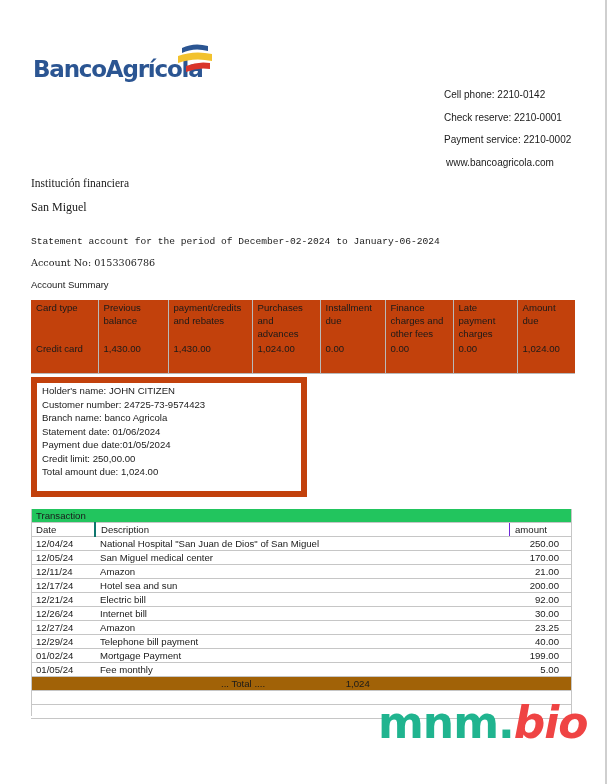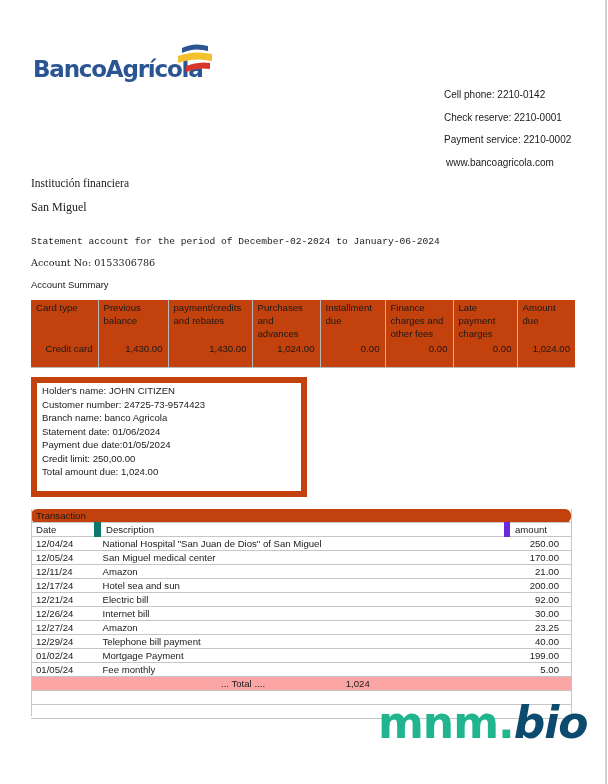--- a/index.html
+++ b/index.html
@@ -24,42 +24,42 @@
   .t-inst { left: 31px; top: 177px; font-size: 11.5px; }
   .t-branch { left: 31px; top: 200px; font-size: 12px; }
   .t-period { left: 31px; top: 236px; font-size: 10.5px; font-family: Liberation Mono, monospace; font-size: 9.6px; }
   .t-acct { left: 31px; top: 257px; font-family: "DejaVu Serif", serif; font-size: 9.6px; }
   .t-summary { left: 31px; top: 279px; font-size: 9.5px; }
 
   table { border-collapse: collapse; }
   .summary { position: absolute; left: 31px; top: 300px; width: 544px; background: #c2410c; font-size: 9.6px; }
   .summary td { vertical-align: top; padding: 1px 5px 0 5px; border-left: 1px solid #b9b9b9; line-height: 13px; }
   .summary td:first-child { border-left: none; }
-  .summary tr.vals td { padding-top: 0; padding-bottom: 12px; border-bottom: 1px solid #b9b9b9; text-align: right; }
+  .summary tr.vals td { padding-top: 0; padding-bottom: 18px; border-bottom: 1px solid #b9b9b9; }
   .summary tr.heads td { height: 41px; }
 
   .holder { position: absolute; left: 31px; top: 377px; width: 264px; height: 108px; border: 6px solid #c2410c; font-size: 9.6px; }
   .holder div { padding-left: 5px; height: 13.5px; line-height: 13.5px; }
   .holder div:first-child { margin-top: 1px; }
 
   .tx { position: absolute; left: 31px; top: 509px; width: 540px; font-size: 9.6px; }
   .tx td { height: 13px; line-height: 13px; padding: 0 5px; border-bottom: 1px solid #c6c6c6; }
-  .tx .title-row td { background: #c2410c; border-radius: 6px; }
+  .tx .title-row td { background: #22c55e; }
   .tx .col-date { width: 53px; }
-  .tx .col-amt { width: 44px; border-left: 6px solid #6d28d9; text-align: right; padding-right: 12px; }
-  .tx .col-desc { border-left: 7px solid #0f766e; }
+  .tx .col-amt { width: 44px; border-left: 1px solid #6d28d9; text-align: right; padding-right: 12px; }
+  .tx .col-desc { border-left: 2px solid #0f766e; }
   .tx .hdr td.col-amt { text-align: left; padding-left: 5px; }
   .tx .body td.col-desc, .tx .body td.col-amt { border-left: none; }
-  .tx .total-row td { background: #fca5a5; }
+  .tx .total-row td { background: #a16207; }
   .tx .empty-row td { height: 13px; }
   .tx-frame { position: absolute; left: 31px; top: 509px; width: 539px; height: 207px; border-left: 1px solid #c6c6c6; border-right: 1px solid #c6c6c6; pointer-events: none; }
 
   .watermark { position: absolute; left: 378px; top: 697px; font-family: "DejaVu Sans", sans-serif; font-weight: bold; font-size: 44px; letter-spacing: -1px; }
   .wm-a { color: #20b48f; }
-  .wm-b { color: #0c4a6e; font-style: italic; }
+  .wm-b { color: #ef4444; font-style: italic; }
 </style>
 </head>
 <body>
 
 <div class="right-rule"></div>
 
 <div class="logo">
   <span class="logo-text">BancoAgrícola</span>
   <svg class="logo-stripes" width="36" height="34" viewBox="0 0 36 34">
     <path d="M4 6 Q16 0 30 4 L30 9 Q16 5 4 11 Z" fill="#2b5592"></path>

